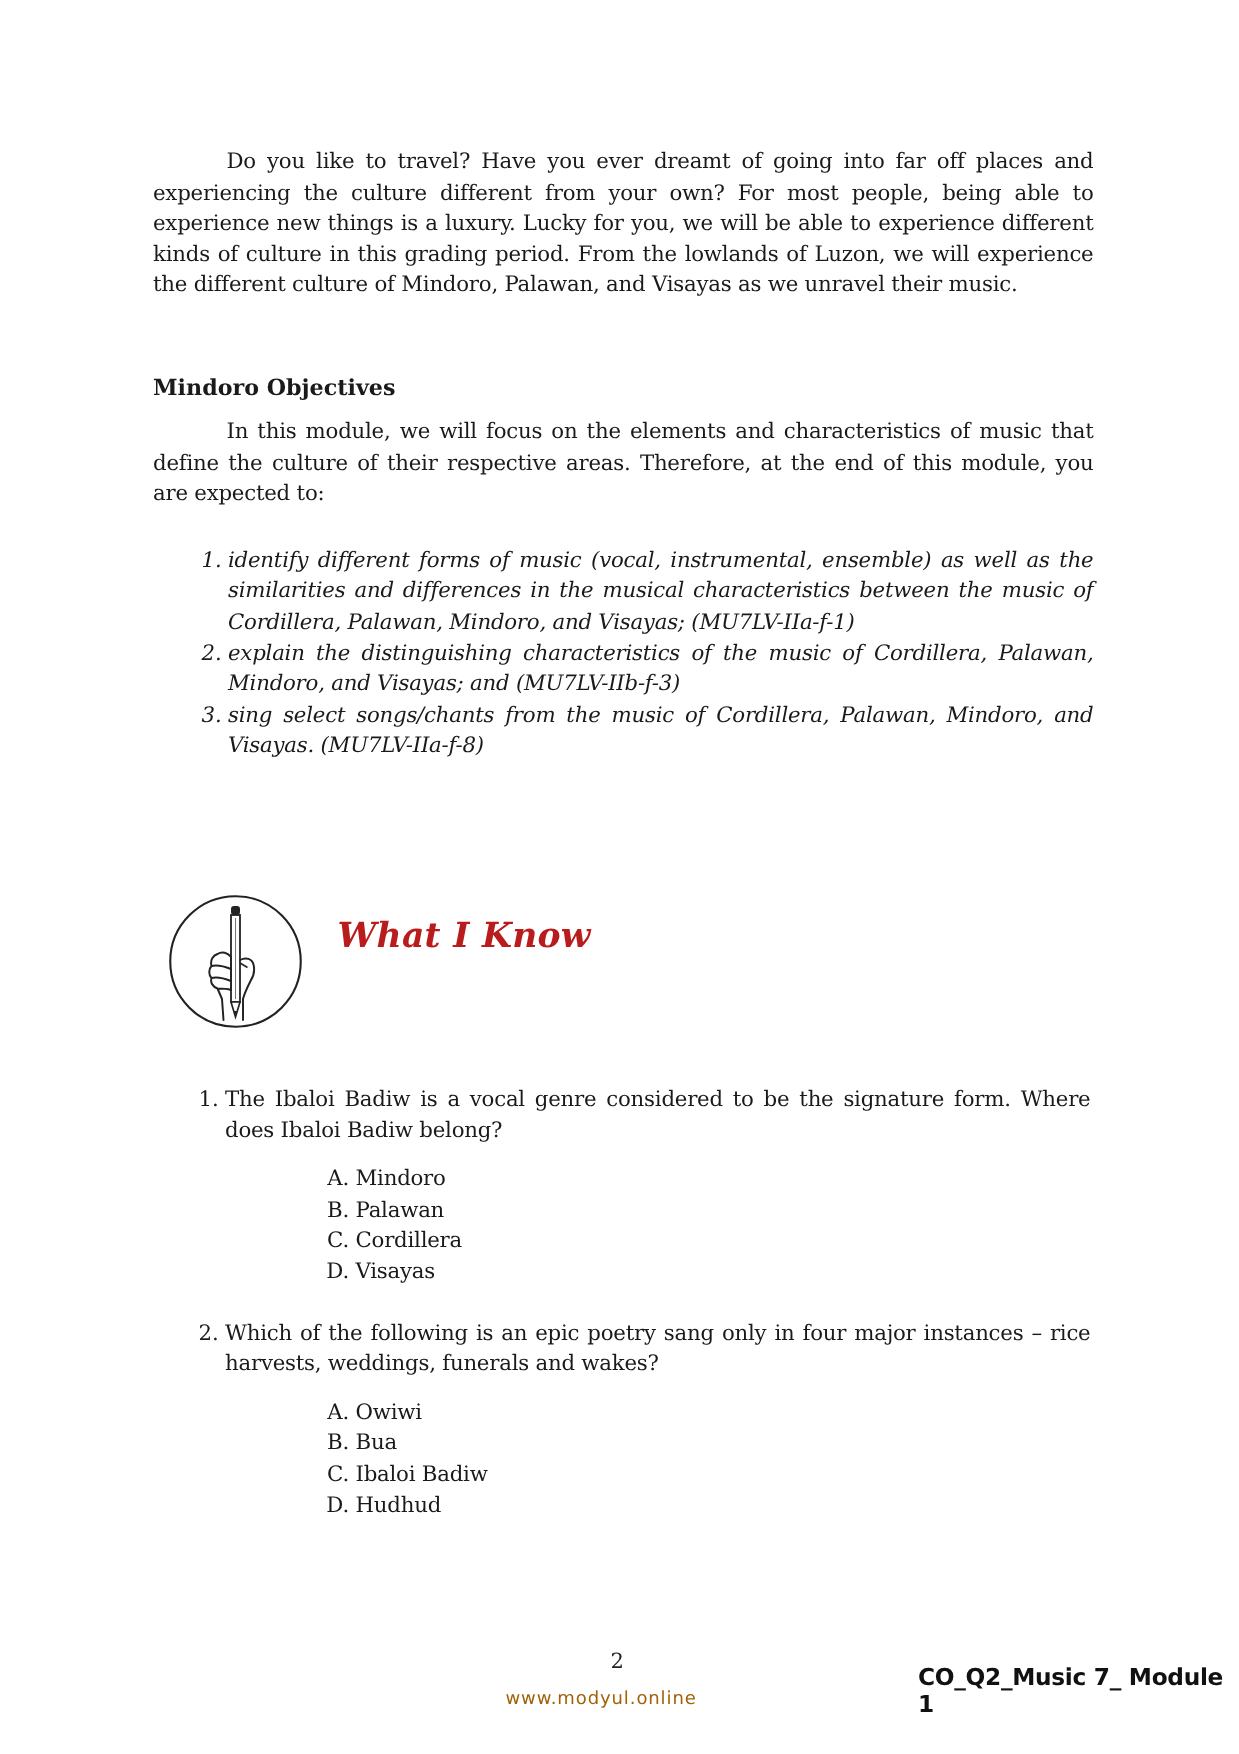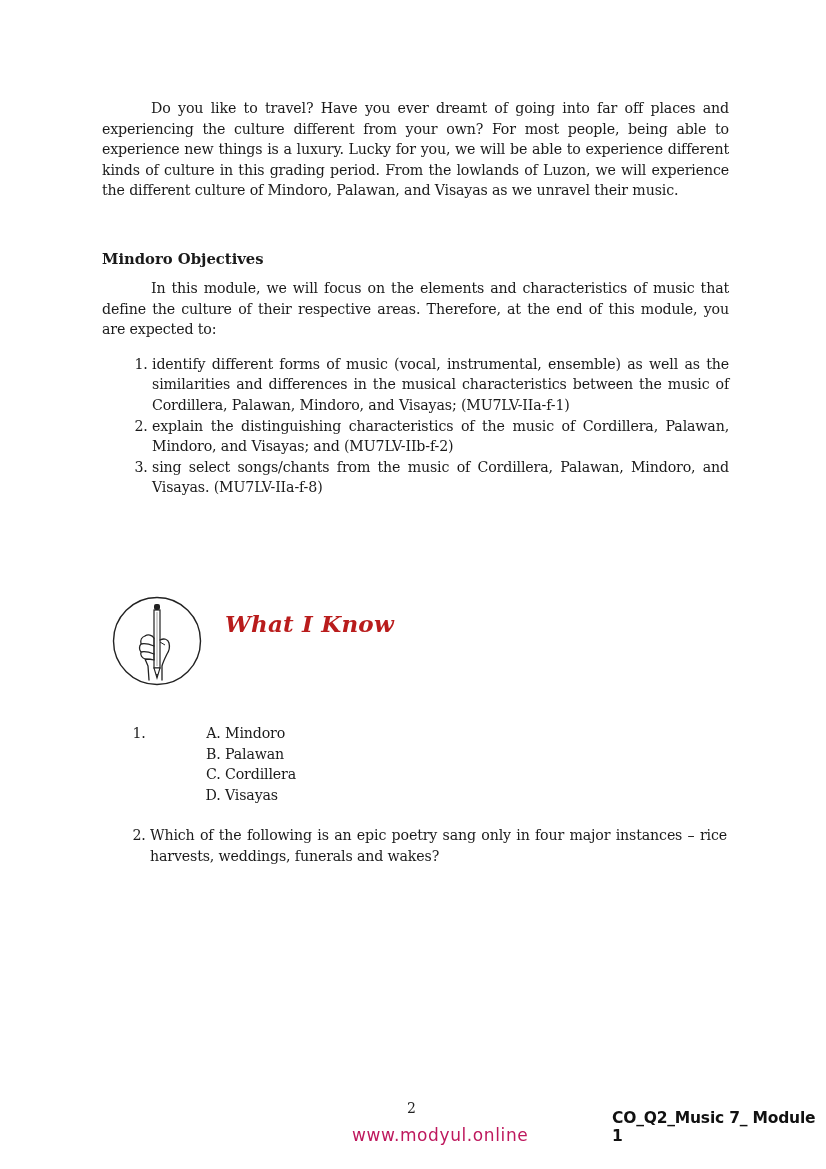--- a/index.html
+++ b/index.html
@@ -31,22 +31,23 @@
     .indent { text-indent: 49px; }
     .intro { margin-top: 0; }
     .heading {
       font-weight: bold;
       font-size: 14.8px;
       margin-top: 48px;
       margin-bottom: 9px;
       line-height: 20px;
     }
     ol.objectives {
-      margin: 14px 0 0 0;
+      margin: 24px 0 0 0;
       padding: 0 0 0 50px;
+      font-style: italic;
     }
     ol.objectives li {
       padding-left: 0;
     }
     .what-i-know {
       position: absolute;
       left: 112px;
       top: 596px;
       width: 400px;
       height: 92px;
@@ -77,21 +78,21 @@
     }
     ol.questions {
       margin: 18px 0 0 0;
       padding: 0 0 0 50px;
     }
     ol.questions > li {
       margin-bottom: 20px;
     }
     ol.choices {
       list-style-type: upper-alpha;
-      margin: 0;
+      margin: 12px;
       padding: 0 0 0 75px;
     }
     ol.choices li {
       text-align: left;
     }
     .footer-page {
       position: absolute;
       left: 407px;
       top: 1100px;
       font-size: 14px;
@@ -104,40 +105,40 @@
       top: 1109px;
       font-family: "DejaVu Sans", "Liberation Sans", sans-serif;
       font-weight: bold;
       font-size: 15.5px;
       color: #111;
       letter-spacing: -0.2px;
       margin-left: 41px;
     }
     .watermark {
       position: absolute;
-      left: 352px;
+      left: 337px;
       top: 1125px;
       font-family: "DejaVu Sans", "Liberation Sans", sans-serif;
-      font-size: 17px;
-      color: #be185d;
+      font-size: 12px;
+      color: #a16207;
       letter-spacing: 0.6px;
     }
   </style>
 </head>
 <body>
 
 <div class="page">
   <p class="indent intro">Do you like to travel? Have you ever dreamt of going into far off places and experiencing the culture different from your own? For most people, being able to experience new things is a luxury. Lucky for you, we will be able to experience different kinds of culture in this grading period. From the lowlands of Luzon, we will experience the different culture of Mindoro, Palawan, and Visayas as we unravel their music.</p>
 
   <div class="heading">Mindoro Objectives</div>
   <p class="indent">In this module, we will focus on the elements and characteristics of music that define the culture of their respective areas. Therefore, at the end of this module, you are expected to:</p>
 
   <ol class="objectives">
     <li>identify different forms of music (vocal, instrumental, ensemble) as well as the similarities and differences in the musical characteristics between the music of Cordillera, Palawan, Mindoro, and Visayas; (MU7LV-IIa-f-1)</li>
-    <li>explain the distinguishing characteristics of the music of Cordillera, Palawan, Mindoro, and Visayas; and (MU7LV-IIb-f-2)</li>
+    <li>explain the distinguishing characteristics of the music of Cordillera, Palawan, Mindoro, and Visayas; and (MU7LV-IIb-f-3)</li>
     <li> sing select songs/chants from the music of Cordillera, Palawan, Mindoro, and Visayas. (MU7LV-IIa-f-8)</li>
   </ol>
 </div>
 
 <div class="what-i-know">
   <svg class="icon-circle" viewBox="0 0 90 90">
     <circle cx="45" cy="45" r="43.5" fill="#fff" stroke="#222" stroke-width="1.4"></circle>
 
     <rect x="42" y="8" width="6" height="6" rx="2" fill="#222"></rect>
     <rect x="42" y="14" width="6" height="58" fill="#fff" stroke="#222" stroke-width="1.2"></rect>
@@ -147,28 +148,35 @@
 
     <path d="M33,40 C30,41 28,44 29,48 C27,50 27,54 29,56 C28,59 30,62 33,63 L36,70 L37,84 M33,40 C36,38 40,39 42,42 M29,48 C33,47 37,48 42,50 M29,56 C33,55 37,56 42,58 M33,63 C36,63 39,63 42,64 M48,44 C52,42 56,43 57,47 C58,51 57,55 55,58 C53,62 51,66 50,70 L50,84" fill="none" stroke="#222" stroke-width="1.3" stroke-linecap="round" stroke-linejoin="round"></path>
     <path d="M42,42 L42,64 M48,46 L53,49" fill="none" stroke="#222" stroke-width="1"></path>
   </svg>
   <div class="wik-title">What I Know</div>
 </div>
 
 <div class="quiz">
   <ol class="questions">
     <li>
+      <p>The Ibaloi Badiw is a vocal genre considered to be the signature form. Where does Ibaloi Badiw belong?</p>
       <ol class="choices">
         <li>Mindoro</li>
         <li>Palawan</li>
         <li>Cordillera</li>
         <li>Visayas</li>
       </ol>
     </li>
     <li>
       <p>Which of the following is an epic poetry sang only in four major instances – rice harvests, weddings, funerals and wakes?</p>
+      <ol class="choices">
+        <li>Owiwi</li>
+        <li>Bua</li>
+        <li>Ibaloi Badiw</li>
+        <li>Hudhud</li>
+      </ol>
     </li>
   </ol>
 </div>
 
 <div class="footer-page">2</div>
 <div class="footer-module">CO_Q2_Music 7_ Module 1</div>
 <div class="watermark">www.modyul.online</div>
 
 </body></html>

